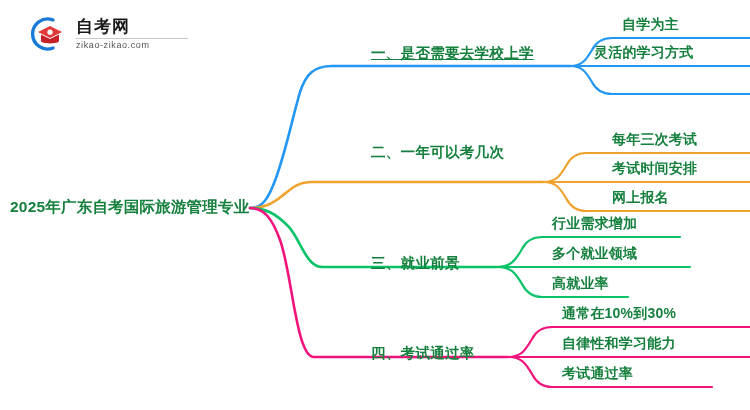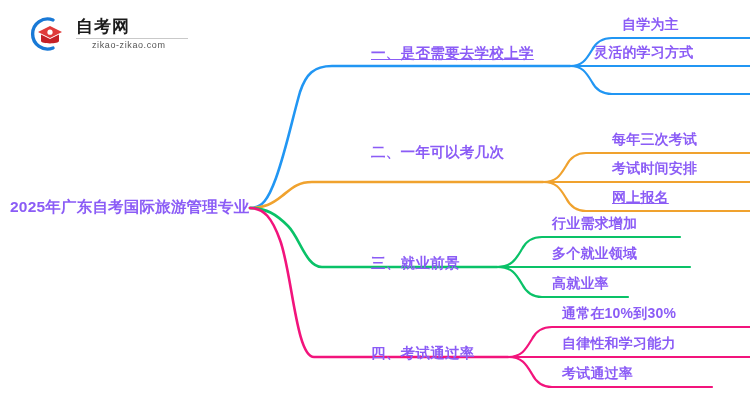--- a/index.html
+++ b/index.html
@@ -11,27 +11,27 @@
     position:relative;
   }
   #root{position:relative;width:750px;height:410px;}
 
   
   .logo{position:absolute;left:26px;top:12px;width:170px;height:44px;display:flex;align-items:center;gap:8px;}
   .logo-mark{position:relative;width:42px;height:40px;flex:0 0 42px;}
   .logo-text{display:flex;flex-direction:column;justify-content:center;line-height:1;}
   .logo-title{font-size:17px;font-weight:bold;color:#1a1a1a;letter-spacing:1px;}
   .logo-rule{height:1px;background:#c9c9c9;margin:3px 0 2px 0;width:112px;}
-  .logo-url{font-size:9px;color:#555;letter-spacing:.6px;font-family:"Liberation Sans",sans-serif;margin-left:16px;}
+  .logo-url{font-size:9px;color:#555;letter-spacing:.6px;font-family:"Liberation Sans",sans-serif;}
 
   
   #wires{position:absolute;left:0;top:0;width:750px;height:410px;}
 
   
-  .node{position:absolute;white-space:nowrap;color:#8b5cf6;}
+  .node{position:absolute;white-space:nowrap;color:#15803d;}
   .central{
     font-size:15.5px;font-weight:bold;left:10px;top:197px;letter-spacing:.2px;
   }
   .l2{
     font-size:14.5px;font-weight:bold;letter-spacing:.3px;
   }
   .l3{
     font-size:14px;font-weight:bold;letter-spacing:.2px;
   }
 </style>
@@ -92,21 +92,21 @@
   <div class="node l2" style="left:371px;top:44px;text-decoration:underline;">一、是否需要去学校上学</div>
   <div class="node l2" style="left:371px;top:254px;">三、就业前景</div>
   <div class="node l2" style="left:371px;top:143px;">二、一年可以考几次</div>
   <div class="node l2" style="left:371px;top:344px;">四、考试通过率</div>
 
   <div class="node l3" style="left:622px;top:16px;">自学为主</div>
   <div class="node l3" style="left:594px;top:44px;">灵活的学习方式</div>
 
   <div class="node l3" style="left:612px;top:131px;">每年三次考试</div>
   <div class="node l3" style="left:612px;top:160px;">考试时间安排</div>
-  <div class="node l3" style="left:612px;top:189px;text-decoration:underline;">网上报名</div>
+  <div class="node l3" style="left:612px;top:189px;">网上报名</div>
 
   <div class="node l3" style="left:552px;top:245px;">多个就业领域</div>
   <div class="node l3" style="left:552px;top:215px;">行业需求增加</div>
   <div class="node l3" style="left:552px;top:275px;">高就业率</div>
 
   <div class="node l3" style="left:562px;top:305px;">通常在10%到30%</div>
   <div class="node l3" style="left:562px;top:335px;">自律性和学习能力</div>
   <div class="node l3" style="left:562px;top:365px;">考试通过率</div>
 
 </div>

